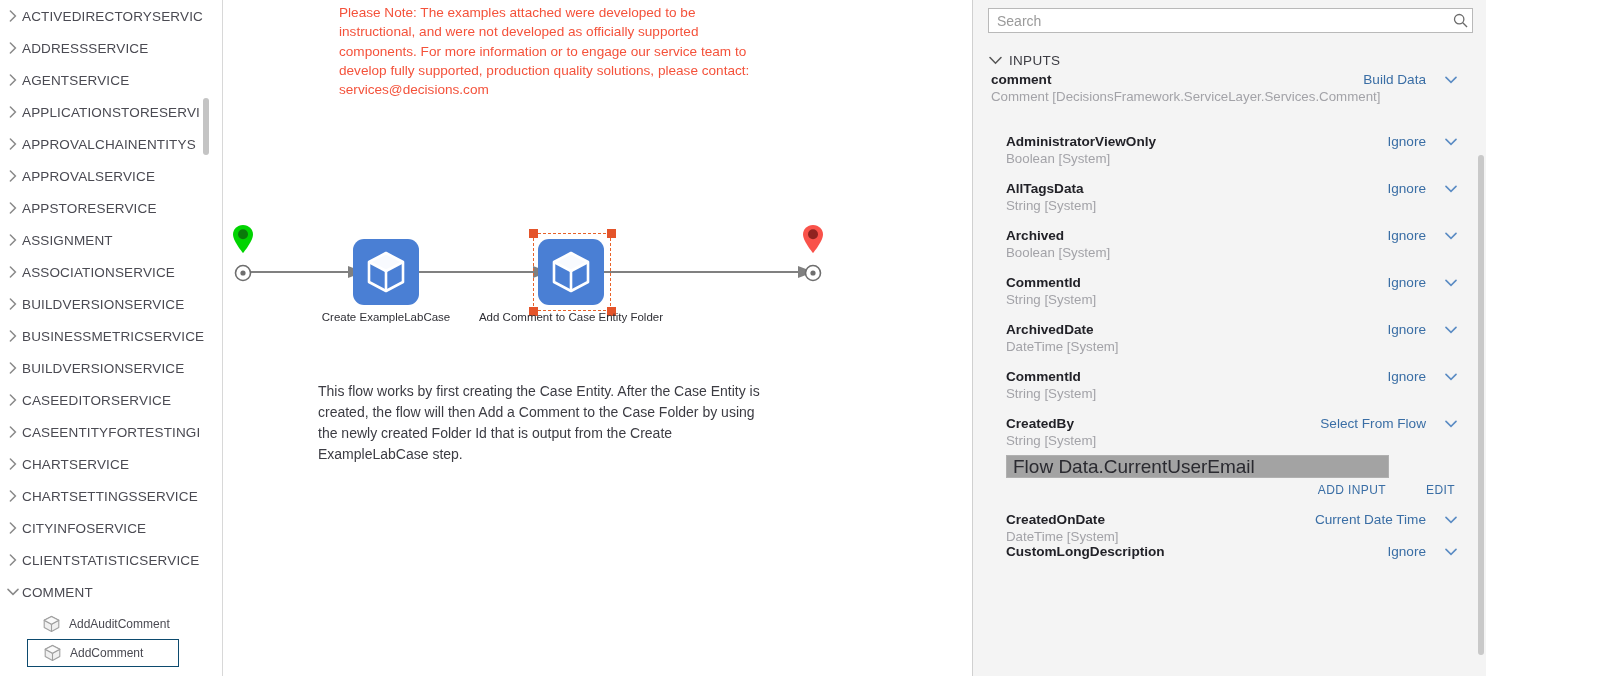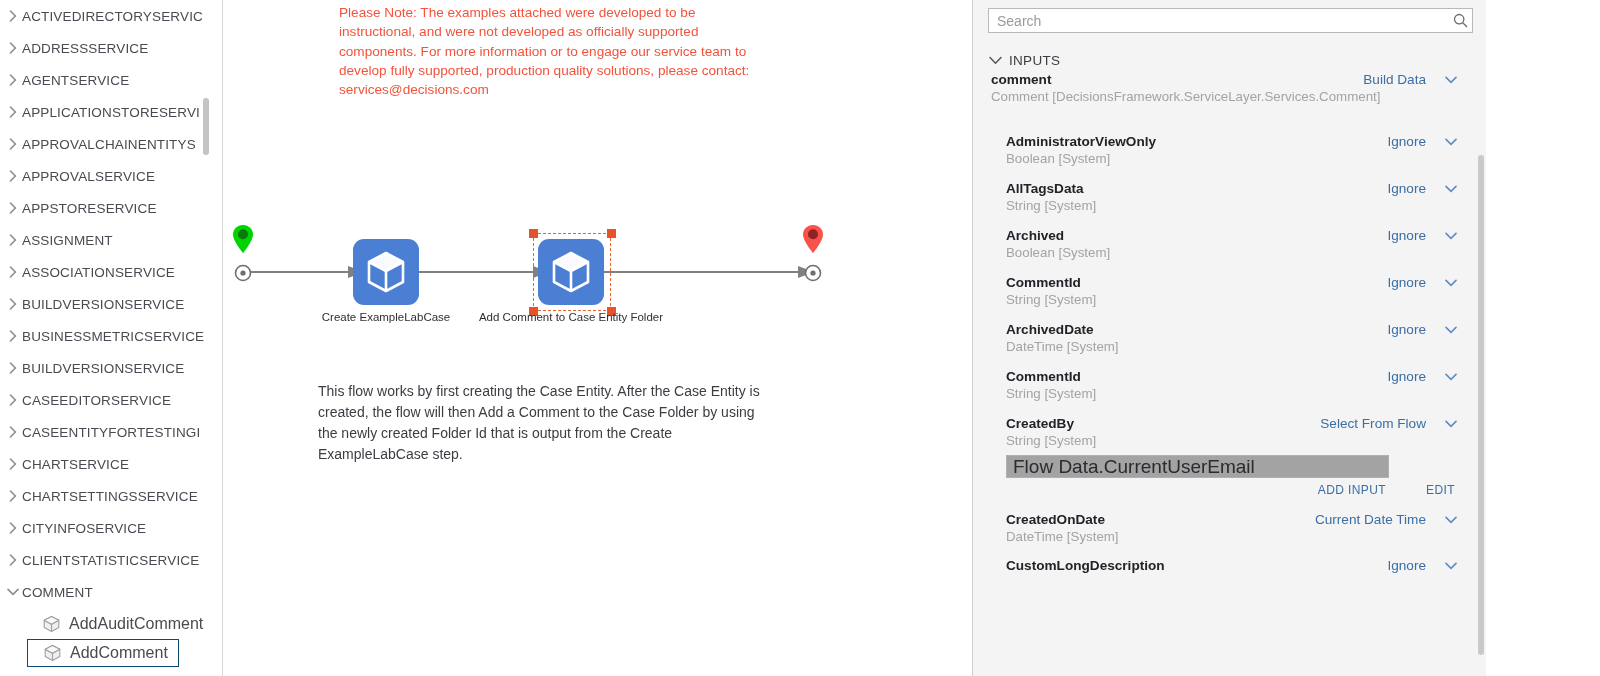--- a/index.html
+++ b/index.html
@@ -40,21 +40,21 @@
     letter-spacing: .15px;
     overflow: hidden;
   }
   .tree-leaf {
     display: flex; align-items: center;
     height: 31px;
     padding-left: 42px;
     white-space: nowrap;
   }
   .cube-sm { flex: 0 0 20px; width: 20px; height: 18px; margin-right: 7px; }
-  .leaf-label { font-size: 16px; color: #4a4a52; }
+  .leaf-label { font-size: 12px; color: #4a4a52; }
   .tree-leaf.selected {
     margin-left: 27px;
     padding-left: 15px;
     width: 152px;
     height: 28px;
     border: 1px solid #0c4a6e;
     background: #ffffff;
   }
   .sb-scroll {
     position: absolute; left: 203px; top: 98px;
@@ -569,21 +569,21 @@
               <span>Current Date Time</span>
               <span class="cd">
                 <svg width="12" height="8" viewBox="0 0 12 8">
                   <path d="M1 1.4 L6 6.3 L11 1.4" fill="none" stroke="#5b8cc4" stroke-width="1.6" stroke-linecap="round"></path>
                 </svg>
               </span>
             </span>
           </div>
           <div class="ptype">DateTime [System]</div>
         </div>
-        <div class="prow lvl1" style="margin-top: 14px;">
+        <div class="prow lvl1" style="margin-top: 0;">
           <div class="top">
             <span class="pname">CustomLongDescription</span>
             <span class="pval">
               <span>Ignore</span>
               <span class="cd">
                 <svg width="12" height="8" viewBox="0 0 12 8">
                   <path d="M1 1.4 L6 6.3 L11 1.4" fill="none" stroke="#5b8cc4" stroke-width="1.6" stroke-linecap="round"></path>
                 </svg>
               </span>
             </span>

